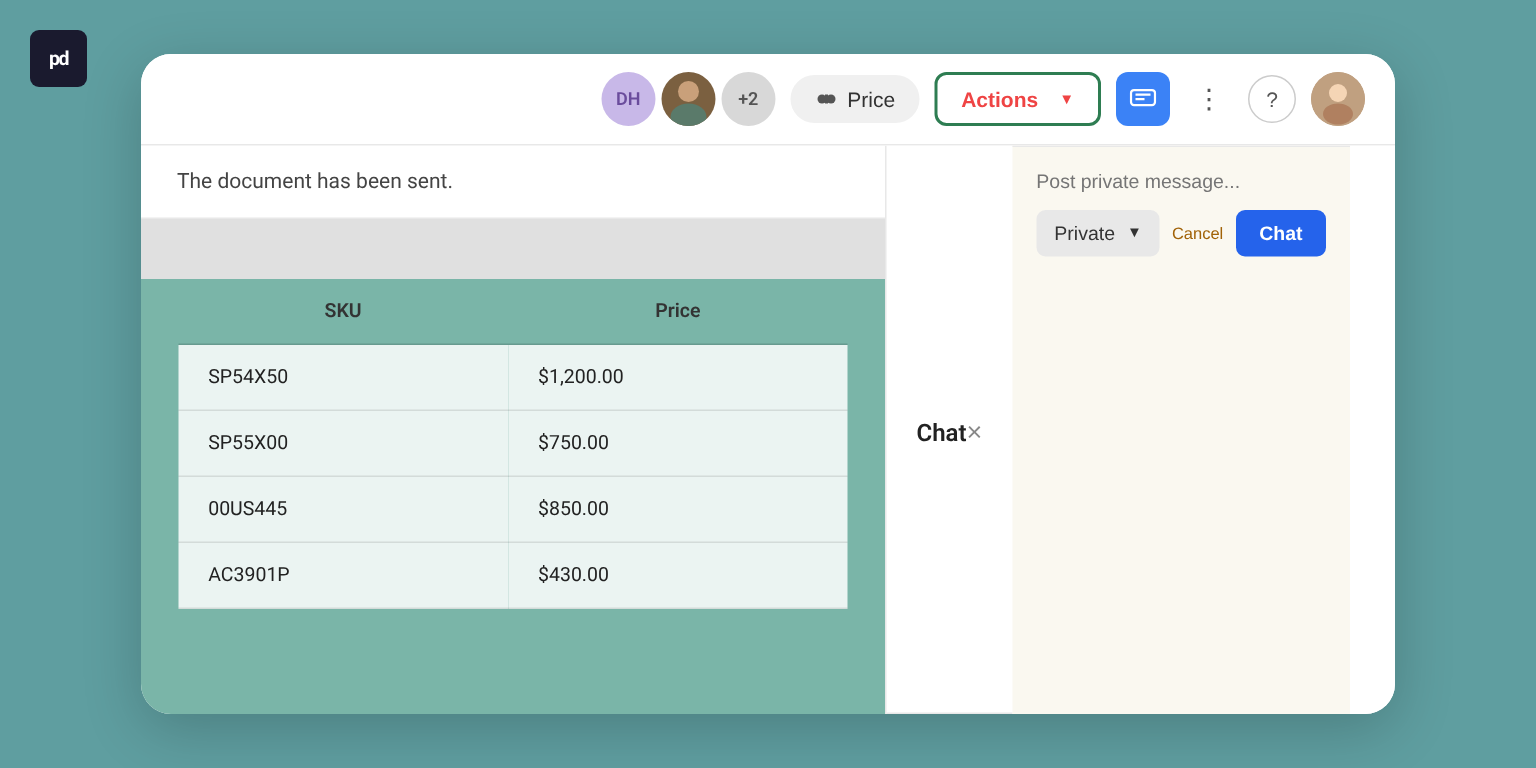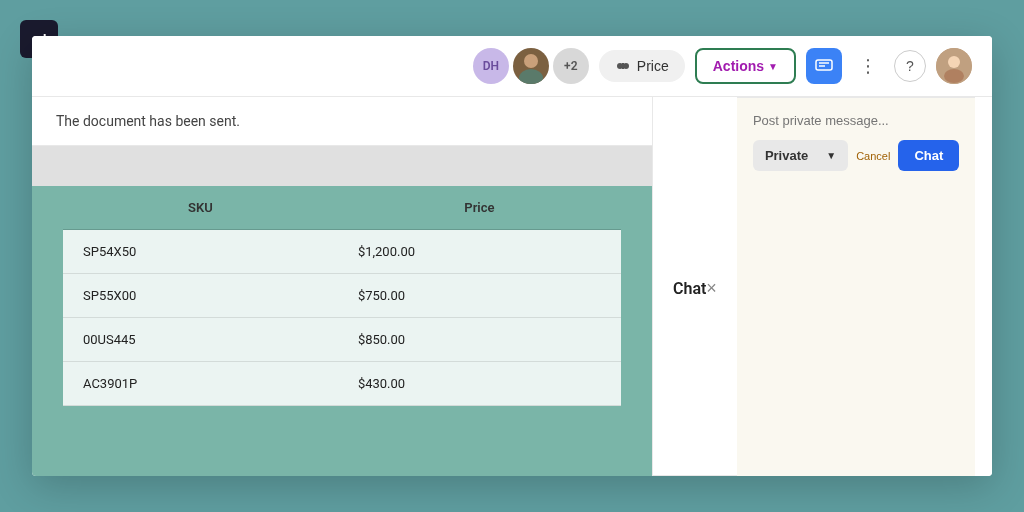--- a/index.html
+++ b/index.html
@@ -27,22 +27,22 @@
       align-items: center;
       justify-content: center;
       color: white;
       font-size: 13px;
       font-weight: bold;
       letter-spacing: -1px;
     }
 
     .main-window {
       background: white;
-      border-radius: 4px;
-      width: 960px;
+      border-radius: 20px;
+      width: 836px;
       height: 440px;
       box-shadow: 0 10px 40px rgba(0,0,0,0.2);
       display: flex;
       flex-direction: column;
       overflow: hidden;
       position: relative;
     }
 
     
     .header {
@@ -66,28 +66,28 @@
       padding: 8px 16px;
       font-size: 14px;
       font-weight: 500;
       color: #333;
       cursor: pointer;
     }
 
     .actions-btn {
       display: flex;
       align-items: center;
-      gap: 4px;
+      gap: 14px;
       background: white;
       border: 2px solid #2e7d52;
       border-radius: 8px;
       padding: 8px 16px;
       font-size: 14px;
       font-weight: 600;
-      color: #a21caf;
+      color: #ef4444;
       cursor: pointer;
     }
 
     .chat-icon-btn {
       width: 36px;
       height: 36px;
       background: #3b82f6;
       border-radius: 8px;
       display: flex;
       align-items: center;
@@ -289,27 +289,27 @@
 
     .chat-actions-row {
       display: flex;
       align-items: center;
       gap: 8px;
     }
 
     .private-btn {
       display: flex;
       align-items: center;
-      gap: 18px;
+      gap: 8px;
       background: #e8e8e8;
       border: none;
       border-radius: 6px;
       padding: 8px 12px;
       font-size: 13px;
-      font-weight: 700;
+      font-weight: 400;
       color: #333;
       cursor: pointer;
     }
 
     .cancel-link {
       background: none;
       border: none;
       font-size: 11px;
       color: #a16207;
       cursor: pointer;

